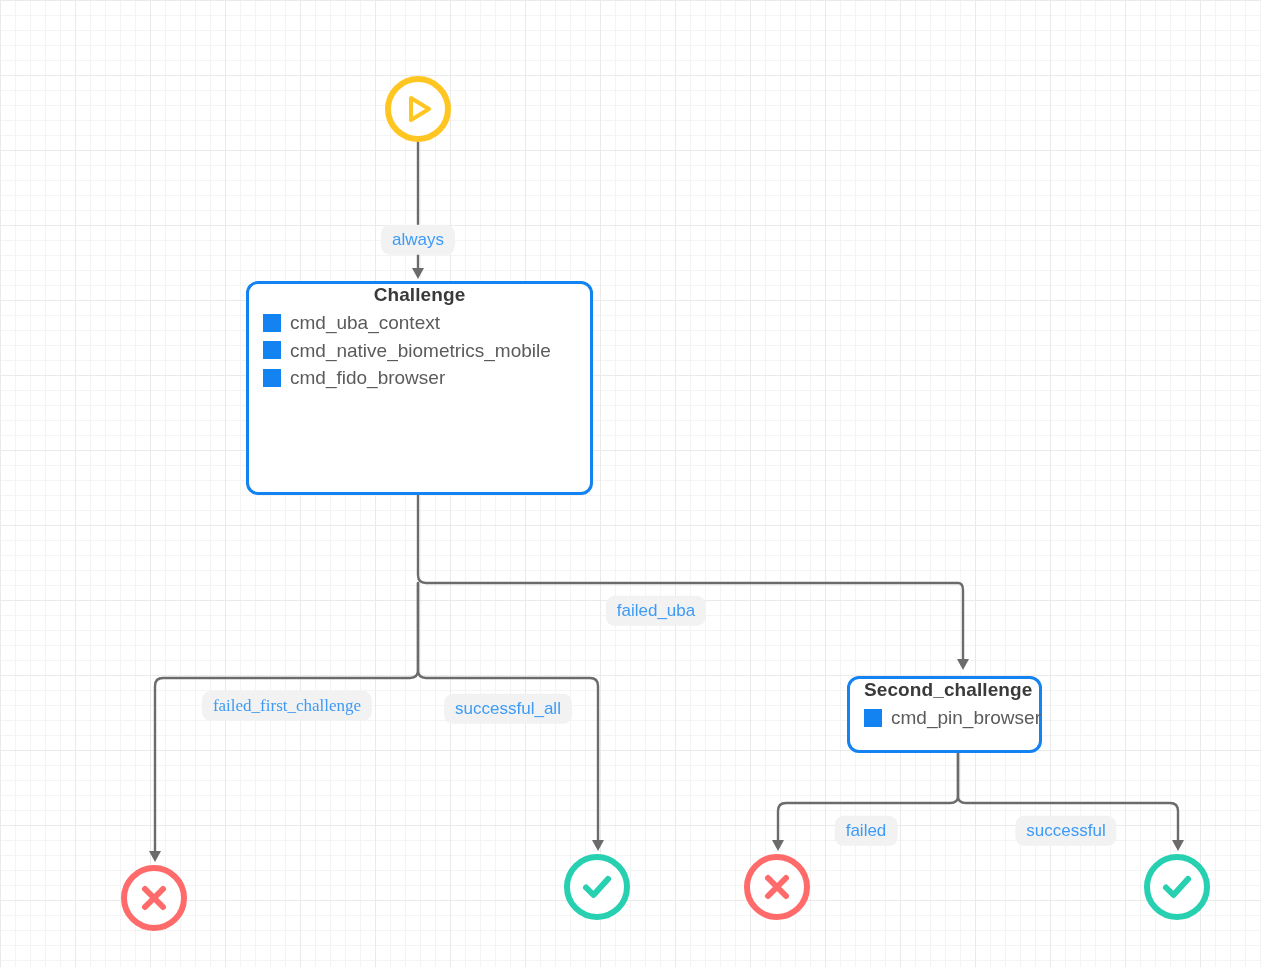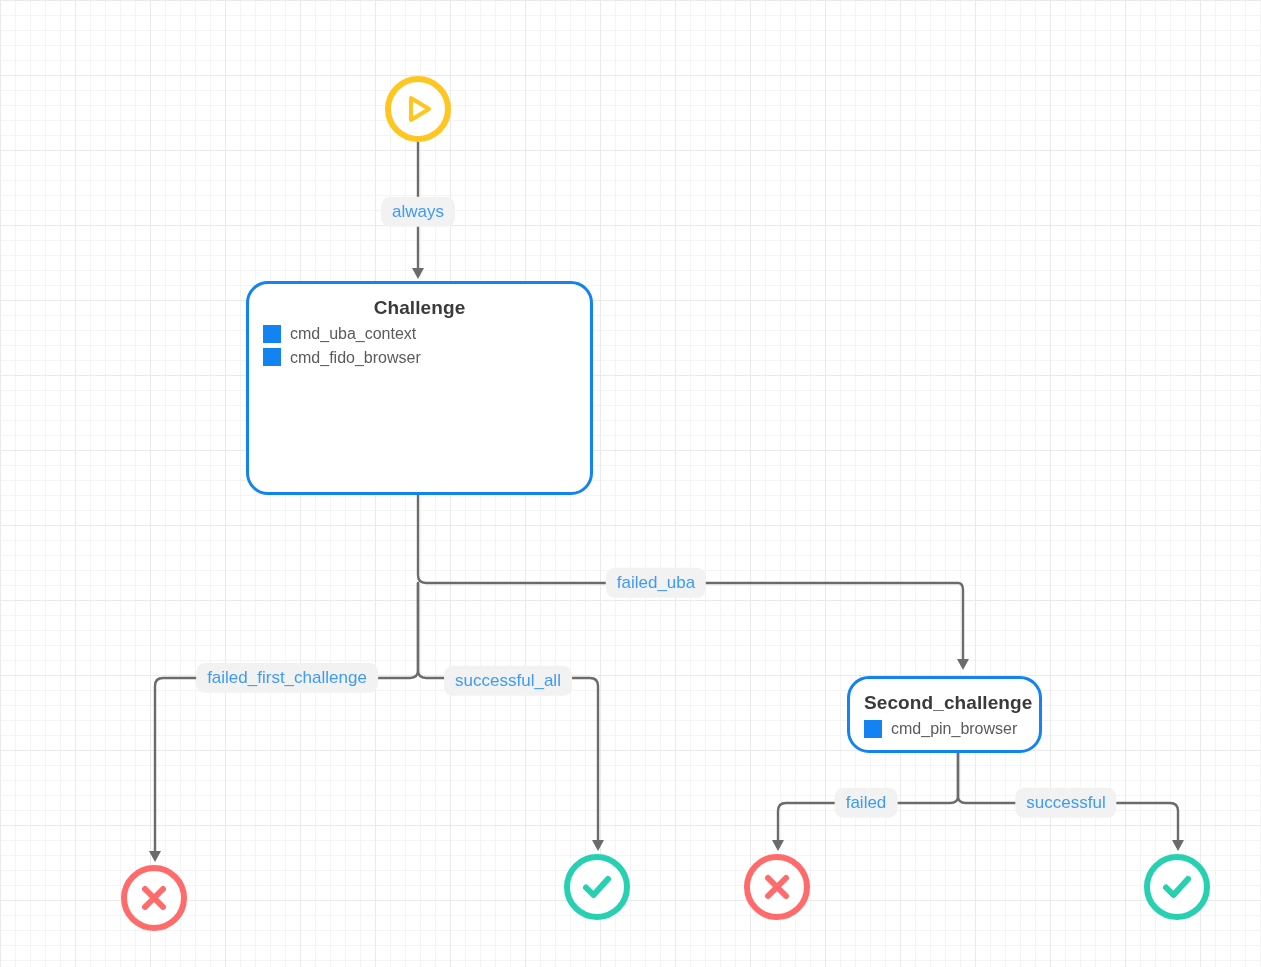--- a/index.html
+++ b/index.html
@@ -36,22 +36,22 @@
     height: 967px;
     pointer-events: none;
   }
 
   
   .node-box {
     position: absolute;
     box-sizing: border-box;
     background: #ffffff;
     border: 3px solid #1283f0;
-    border-radius: 22px;
-    padding: 13px 14px 11px 14px;
+    border-radius: 12px;
+    padding: 0 14px 11px 14px;
   }
 
   .node-title {
     text-align: center;
     font-size: 19px;
     font-weight: bold;
     color: #3a3a3a;
     letter-spacing: 0.1px;
     margin-bottom: 4px;
   }
@@ -65,21 +65,21 @@
 
   .node-item-swatch {
     width: 18px;
     height: 18px;
     background: #1283f0;
     flex: 0 0 18px;
     margin-right: 9px;
   }
 
   .node-item-label {
-    font-size: 16px;
+    font-size: 19px;
     color: #5b5b5b;
     white-space: nowrap;
     text-align: right;
   }
 
   
   .start-node {
     position: absolute;
     width: 66px;
     height: 66px;
@@ -111,20 +111,21 @@
   .edge-label {
     position: absolute;
     transform: translate(-50%, -50%);
     background: #f2f2f2;
     color: #3d9bf7;
     font-size: 17px;
     border-radius: 9px;
     padding: 5px 11px;
     white-space: nowrap;
     line-height: 1.2;
+    margin-top: 28px;
   }
 </style>
 </head>
 <body>
 
 <div id="canvas">
 
   <svg id="edges" viewBox="0 0 1261 967" width="1261" height="967" xmlns="http://www.w3.org/2000/svg">
     <g id="edge-paths" fill="none" stroke="#6b6b6b" stroke-width="2.4" stroke-linecap="round" stroke-linejoin="round">
         <path d="M 418,142 L 418,272"></path>
@@ -153,20 +154,24 @@
   </div>
 
   <div class="node-box" id="node-challenge" style="left: 246px; top: 281px; width: 347px; height: 214px;">
     <div class="node-title">Challenge</div>
     <div class="node-item">
       <span class="node-item-swatch"></span>
       <span class="node-item-label">cmd_uba_context</span>
     </div>
     <div class="node-item">
       <span class="node-item-swatch"></span>
+      <span class="node-item-label">cmd_native_biometrics_mobile</span>
+    </div>
+    <div class="node-item">
+      <span class="node-item-swatch"></span>
       <span class="node-item-label">cmd_fido_browser</span>
     </div>
   </div>
 
   <div class="node-box" id="node-second-challenge" style="left: 847px; top: 676px; width: 195px; height: 77px;">
     <div class="node-title">Second_challenge</div>
     <div class="node-item">
       <span class="node-item-swatch"></span>
       <span class="node-item-label">cmd_pin_browser</span>
     </div>
@@ -200,19 +205,19 @@
     <span style="display:block;line-height:0;">
       <svg width="36" height="36" viewBox="0 0 36 36" xmlns="http://www.w3.org/2000/svg">
         <path d="M7,18.5 L14.5,26 L29,10" stroke="#26d0b0" stroke-width="6" stroke-linecap="round" stroke-linejoin="round" fill="none"></path>
       </svg>
     </span>
   </div>
 
   <div id="edge-labels">
       <div class="edge-label" style="left: 418px; top: 212px;">always</div>
       <div class="edge-label" style="left: 656px; top: 583px;">failed_uba</div>
-      <div class="edge-label" style="left: 287px; top: 678px;">failed_first_challenge</div>
+      <div class="edge-label" style="left: 287px; top: 678px; font-family: Liberation Serif, serif;">failed_first_challenge</div>
       <div class="edge-label" style="left: 508px; top: 681px;">successful_all</div>
       <div class="edge-label" style="left: 866px; top: 803px;">failed</div>
       <div class="edge-label" style="left: 1066px; top: 803px;">successful</div>
     </div>
 
 </div>
 
 </body></html>

